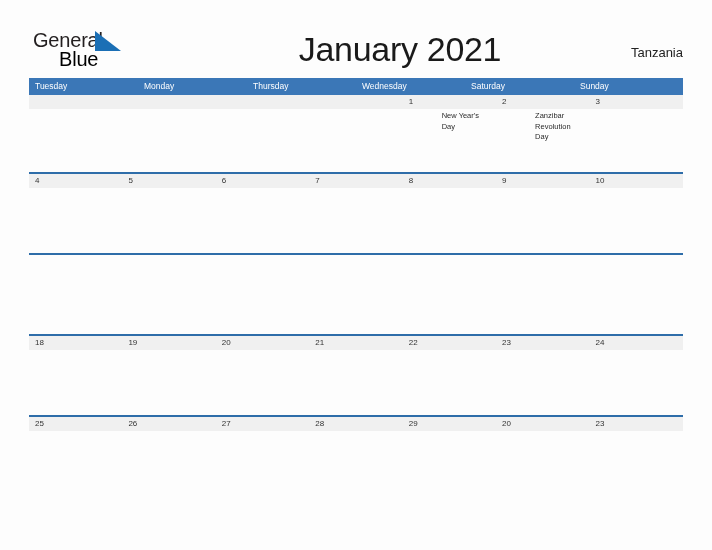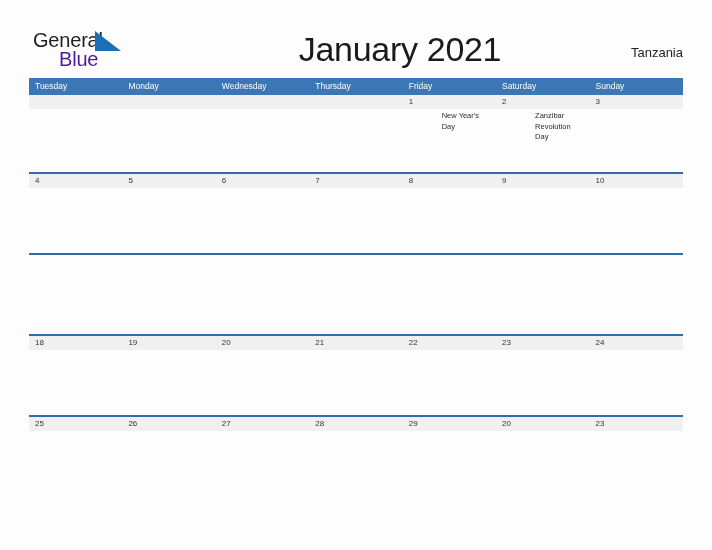--- a/index.html
+++ b/index.html
@@ -45,21 +45,21 @@
     letter-spacing: -0.2px;
     color: #231F20;
     font-family: "Liberation Sans", sans-serif;
   }
   .logo-blue {
     position: absolute;
     left: 26px;
     top: 19px;
     font-size: 20px;
     letter-spacing: -0.2px;
-    color: #4c1d95;
+    color: #000000;
     font-family: "Liberation Sans", sans-serif;
   }
   .logo-flag {
     position: absolute;
     left: 62px;
     top: 2px;
     width: 28px;
     height: 23px;
   }
 
@@ -203,23 +203,22 @@
 
     <div class="region-label">Tanzania</div>
 
   </div>
 
   <div class="calendar">
 
     <div class="weekday-row">
       <div class="weekday-cell">Tuesday</div>
       <div class="weekday-cell">Monday</div>
+      <div class="weekday-cell">Thursday</div>
       <div class="weekday-cell">Wednesday</div>
-      <div class="weekday-cell">Thursday</div>
-      <div class="weekday-cell">Friday</div>
       <div class="weekday-cell">Saturday</div>
       <div class="weekday-cell">Sunday</div>
     </div>
 
     <div class="week-row first">
 
       <div class="date-strip">
         <div class="date-cell"></div>
         <div class="date-cell"></div>
         <div class="date-cell"></div>

